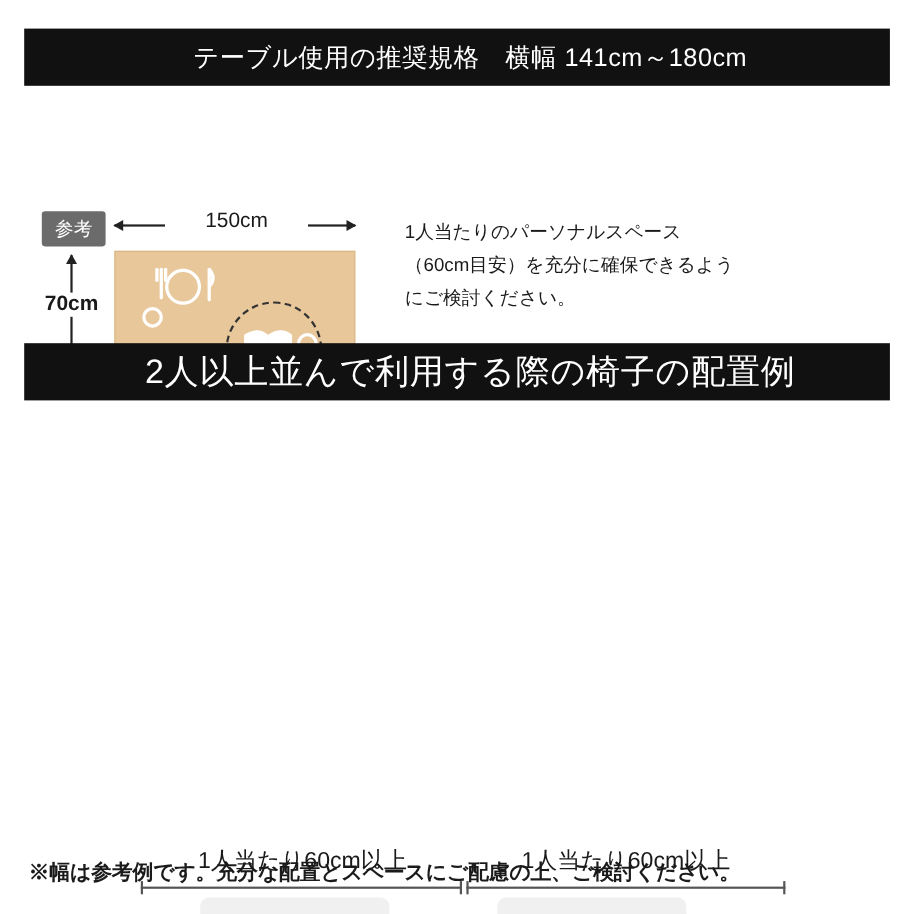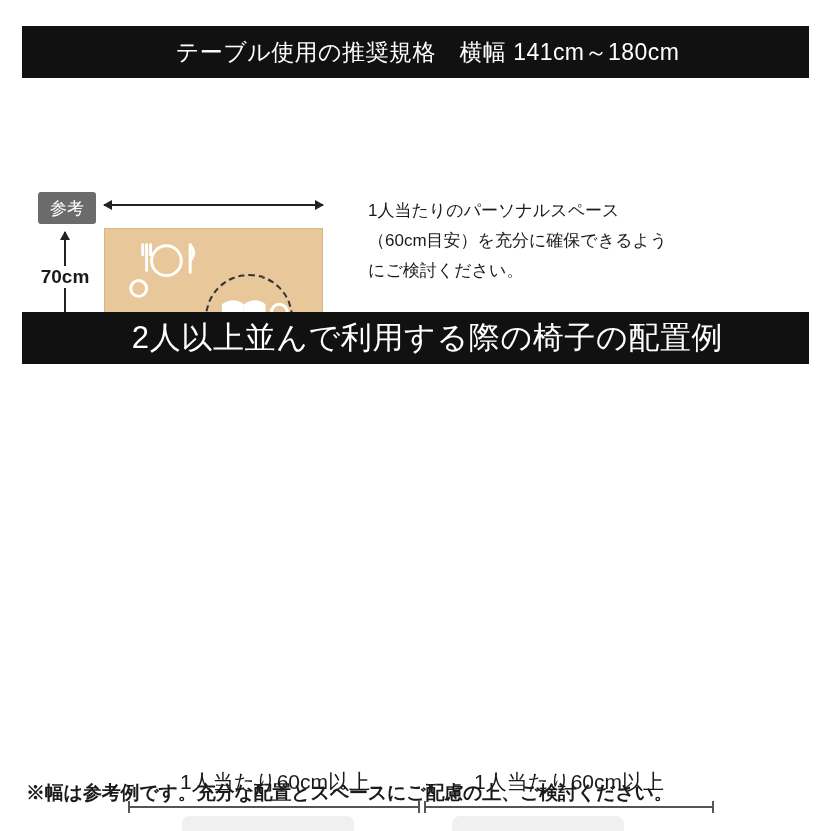--- a/index.html
+++ b/index.html
@@ -130,20 +130,21 @@
     <span>テーブル使用の推奨規格　横幅 141cm～180cm</span>
   </div>
 
   <div id="sec1">
 
     <div class="ref-tag">
       <span>参考</span>
     </div>
 
     <div class="harrow"></div>
+    <div id="lbl150">150cm</div>
 
     <div class="varrow"></div>
     <div id="lbl70">70cm</div>
 
     <div class="tabletop">
       <svg class="tt-items" viewBox="0 0 219 106">
 
         <circle cx="62" cy="32" r="15" fill="none" stroke="#ffffff" stroke-width="3"></circle>
 
         <path d="M42 16 L42 42" stroke="#ffffff" stroke-width="3" stroke-linecap="round"></path>

